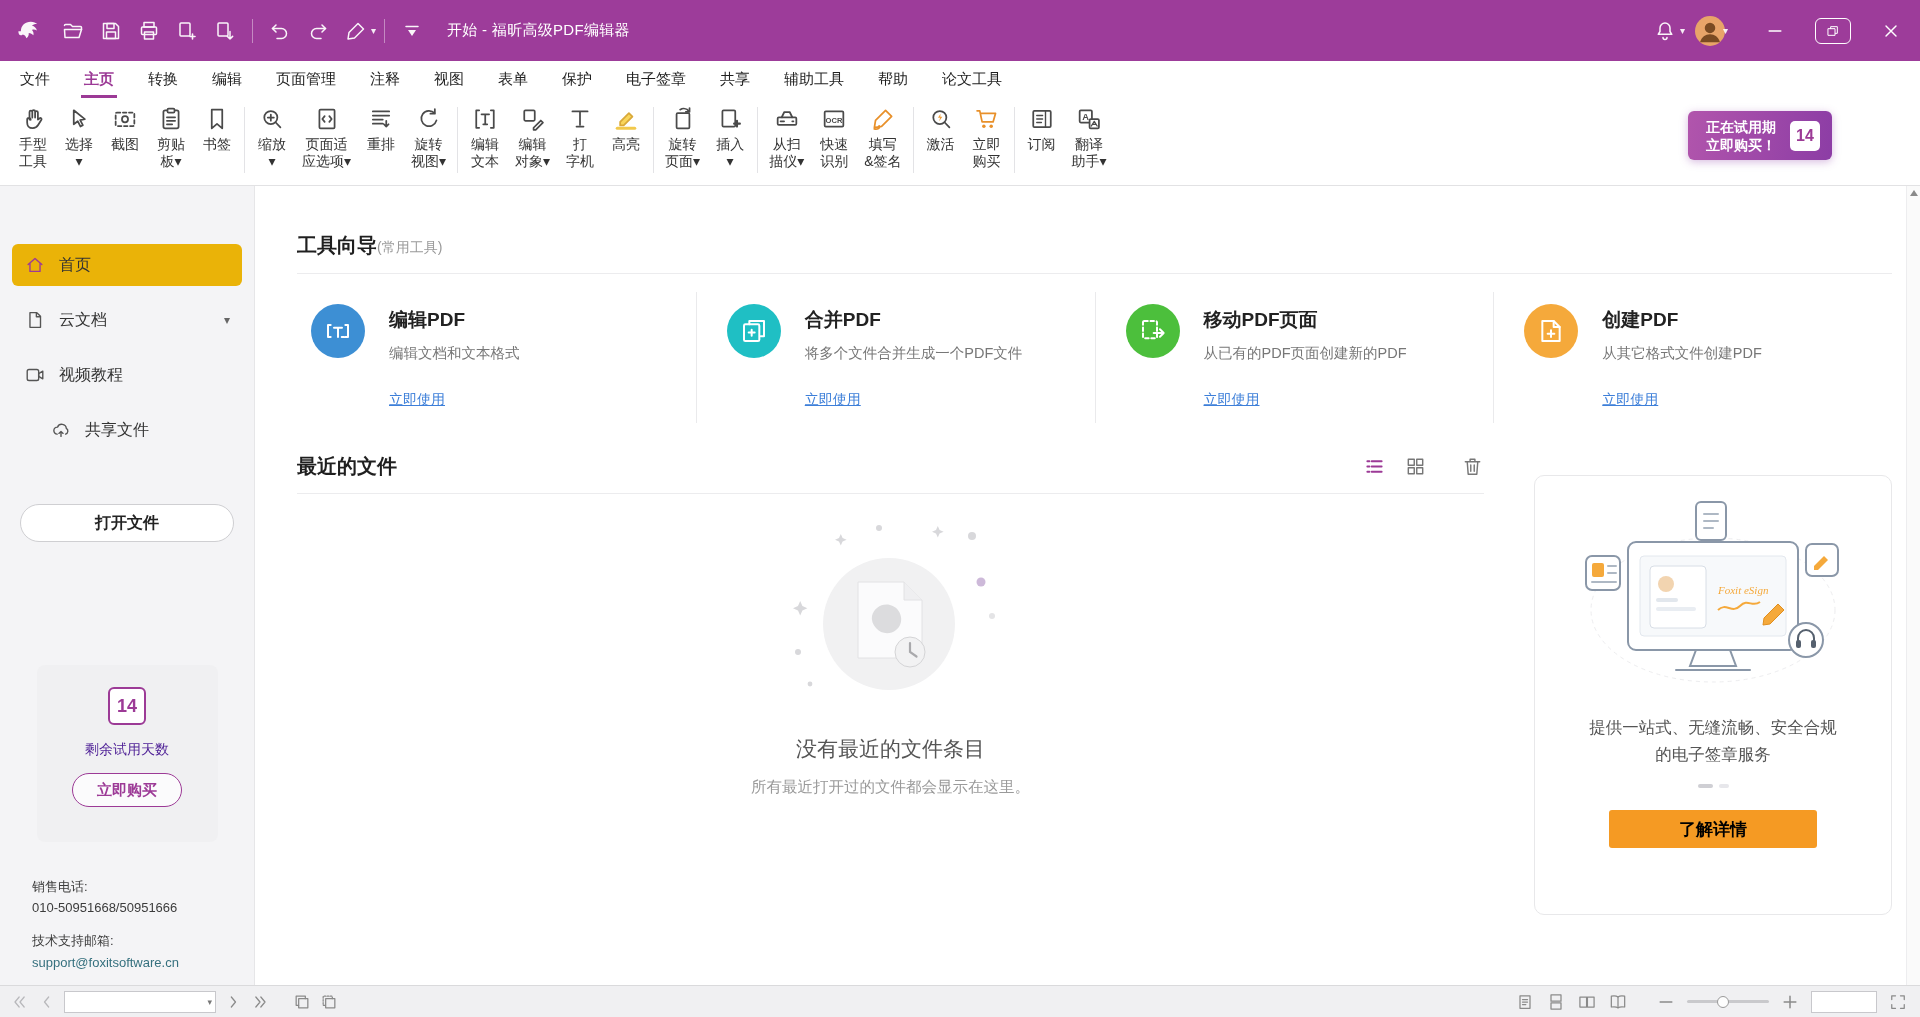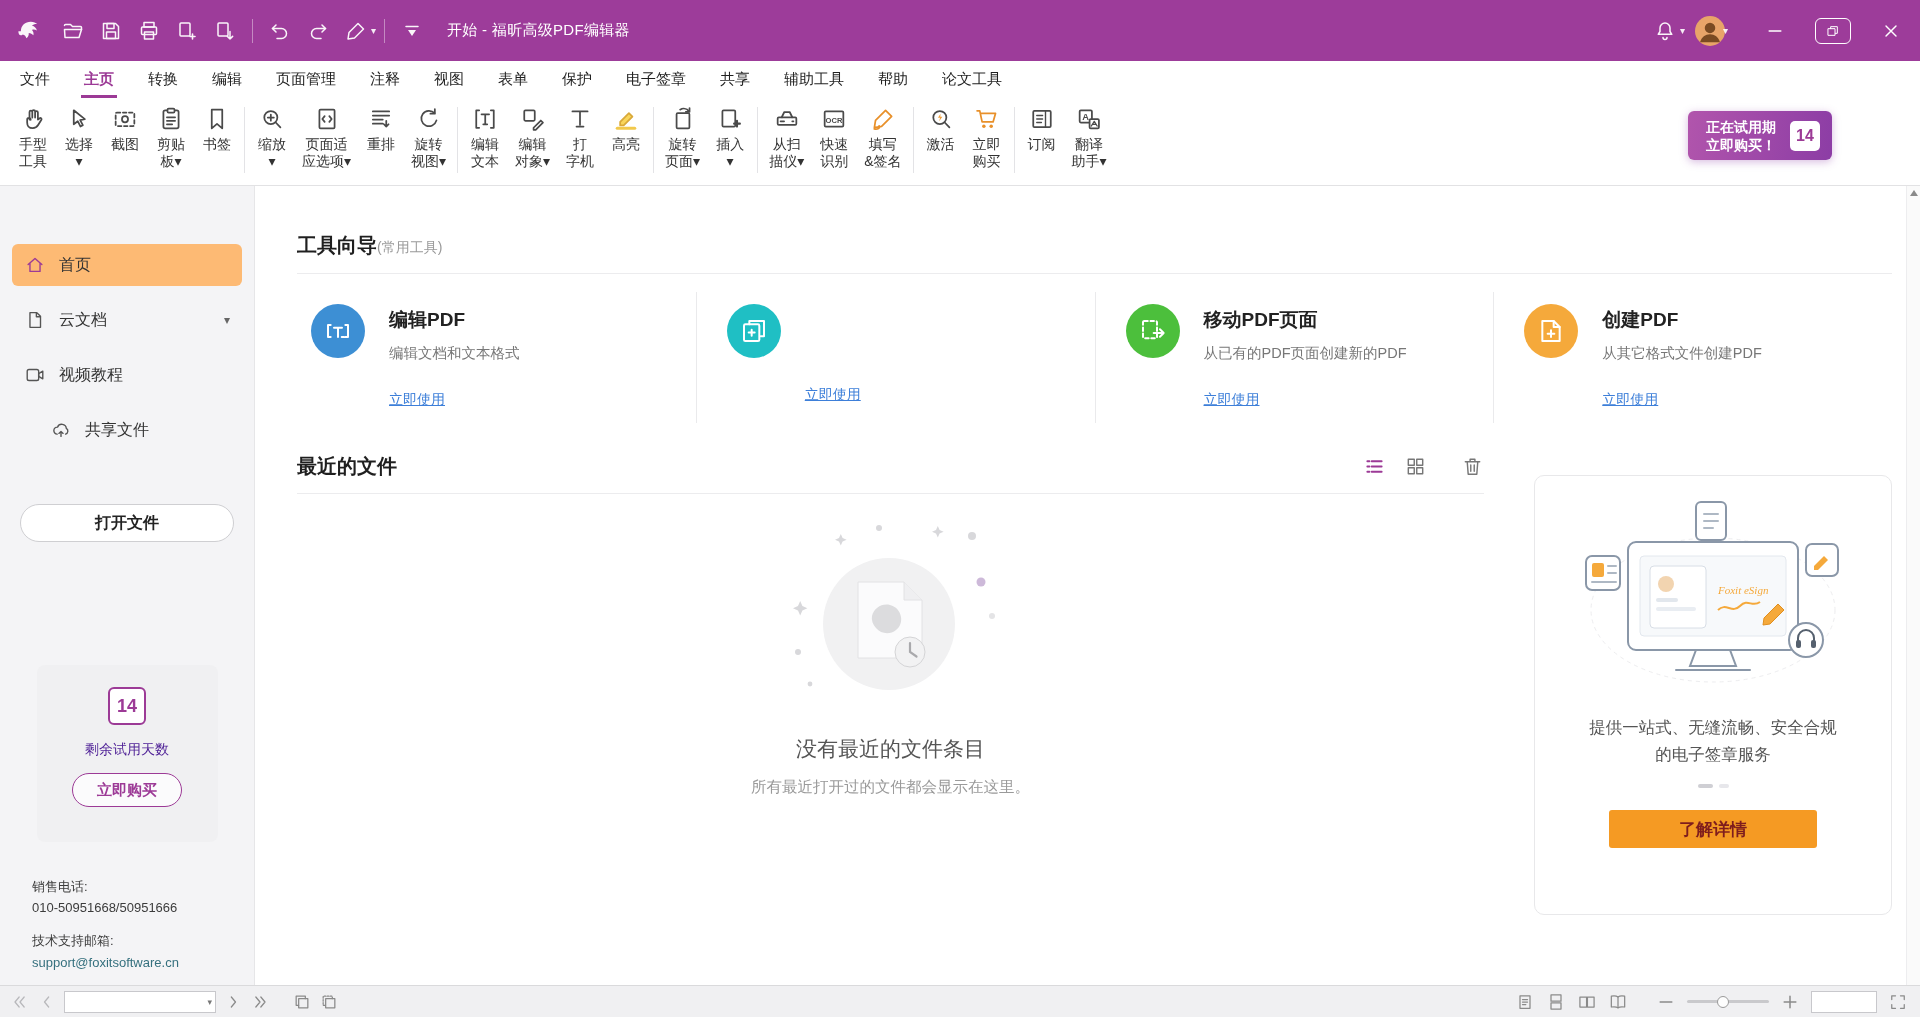--- a/index.html
+++ b/index.html
@@ -39,21 +39,21 @@
   .rdivider { width: 1px; height: 66px; background: #E3E3E6; margin: 4px 4px 0; flex: none; }
   .trial-badge { position: absolute; right: 88px; top: 13px; height: 49px; border-radius: 6px; background: linear-gradient(100deg, #B155AC, #8C3DA5); display: flex; align-items: center; gap: 14px; padding: 0 12px 0 18px; color: #fff; box-shadow: 0 2px 8px rgba(140,61,165,.35); }
   .trial-badge .lines { font-size: 14px; font-weight: bold; line-height: 18px; }
   .badge-days { width: 30px; height: 30px; background: #fff; color: #9C3A96; border-radius: 5px; display: flex; align-items: center; justify-content: center; font-size: 16px; font-weight: bold; }
 
   
   .content { flex: 1; display: flex; min-height: 0; }
   .sidebar { width: 255px; flex: none; background: #F4F4F6; border-right: 1px solid #E6E6E8; position: relative; }
   .side-items { padding-top: 58px; }
   .side-item { height: 42px; margin: 0 12px 13px; display: flex; align-items: center; gap: 13px; padding: 0 12px; border-radius: 6px; font-size: 16px; color: #333; }
-  .side-item.active { background: #fdba74; }
+  .side-item.active { background: #eab308; }
   .side-item.indent { margin-left: 38px; }
   .sicon { width: 22px; height: 22px; color: #555; flex: none; }
   .side-item.active .sicon { color: #9C3A96; }
   .scaret { margin-left: auto; color: #666; font-size: 12px; }
   .open-btn { display: block; margin: 53px auto 0; width: 214px; height: 38px; border-radius: 19px; border: 1px solid #CFCFD2; background: #fff; font-size: 16px; font-weight: bold; color: #222; font-family: inherit; }
   .trial-card { width: 181px; margin: 123px auto 0; height: 177px; background: #F0F0F2; border-radius: 8px; display: flex; flex-direction: column; align-items: center; padding-top: 22px; }
   .trial-days { width: 38px; height: 38px; border: 2px solid #9C3A96; border-radius: 6px; background: #fff; color: #9C3A96; font-size: 18px; font-weight: bold; display: flex; align-items: center; justify-content: center; }
   .trial-caption { margin-top: 16px; font-size: 14px; color: #4c1d95; }
   .trial-buy { margin-top: 14px; padding: 0 24px; height: 34px; border-radius: 17px; border: 1.5px solid #9C3A96; background: #FBFBFC; color: #9C3A96; font-size: 15px; font-weight: bold; font-family: inherit; }
   .contact { position: absolute; left: 32px; bottom: 12px; font-size: 13px; color: #3c3c3c; line-height: 1.55; }
@@ -85,21 +85,21 @@
   .ra-icon.trash { margin-left: 16px; }
   .empty { display: flex; flex-direction: column; align-items: center; padding-top: 22px; }
   .empty-title { font-size: 21px; color: #555; margin-top: 14px; }
   .empty-desc { font-size: 15.5px; color: #9a9a9a; margin-top: 14px; }
 
   .promo { width: 358px; flex: none; margin-top: 52px; height: 440px; border: 1px solid #E8E8EA; border-radius: 10px; background: #fff; display: flex; flex-direction: column; align-items: center; padding: 22px 24px 24px; }
   .promo-text { font-size: 16.5px; color: #555; line-height: 1.65; text-align: center; width: 262px; margin-top: 12px; }
   .promo-dots { display: flex; gap: 6px; margin-top: 16px; align-items: center; }
   .dot { width: 15px; height: 4px; border-radius: 2px; background: #CFCFD4; }
   .dot.inactive { width: 10px; background: #E7E7EB; }
-  .promo-btn { margin-top: 22px; width: 208px; height: 38px; background: #F59A23; border: none; border-radius: 3px; color: #7f1d1d; font-size: 17px; font-weight: bold; font-family: inherit; }
+  .promo-btn { margin-top: 22px; width: 208px; height: 38px; background: #F59A23; border: none; border-radius: 3px; color: #000000; font-size: 17px; font-weight: bold; font-family: inherit; }
 
   .vscroll { width: 14px; flex: none; background: #FAFAFA; border-left: 1px solid #EDEDEF; position: relative; }
   .vscroll .up { position: absolute; top: 4px; left: 50%; transform: translateX(-50%); width: 0; height: 0; border-left: 4px solid transparent; border-right: 4px solid transparent; border-bottom: 6px solid #8a8a8a; }
 
   
   .statusbar { height: 32px; background: #F0F0F2; border-top: 1px solid #DADADC; display: flex; align-items: center; padding: 0 12px 0 10px; gap: 7px; flex: none; }
   .sb-icon { width: 20px; height: 20px; color: #8a8a8a; flex: none; }
   .sb-icon.dim { color: #b8b8bb; }
   .page-box { width: 152px; height: 22px; background: #fff; border: 1px solid #C8C8CC; display: flex; align-items: center; padding: 0 3px 0 6px; }
   .page-box input { flex: 1; min-width: 0; border: none; outline: none; font-size: 13px; background: transparent; font-family: inherit; }
@@ -545,20 +545,24 @@
               </div>
             </div><a class="card-link">立即使用</a></div>
           <div class="card"><div class="card-top">
               <span class="card-icon" style="background: rgb(31, 191, 196);">
                 <svg viewBox="0 0 24 24" fill="none" stroke="currentColor" stroke-width="1.5" stroke-linecap="round" stroke-linejoin="round">
                   <path d="M8.5 7V4.5h11V16h-2.5"></path>
                   <rect x="4.5" y="7" width="11.5" height="12.5" rx="1"></rect>
                   <path d="M8 13.2h4.5M10.25 11v4.5"></path>
                 </svg>
               </span>
+              <div>
+                <div class="card-title">合并PDF</div>
+                <div class="card-desc">将多个文件合并生成一个PDF文件</div>
+              </div>
             </div><a class="card-link">立即使用</a></div>
           <div class="card"><div class="card-top">
               <span class="card-icon" style="background: rgb(76, 191, 60);">
                 <svg viewBox="0 0 24 24" fill="none" stroke="currentColor" stroke-width="1.5" stroke-linecap="round" stroke-linejoin="round">
                   <rect x="4.5" y="4.5" width="10.5" height="13" rx="1" stroke-dasharray="2.6 2"></rect>
                   <path d="M12.5 13.5H20m0 0l-2.8-2.8M20 13.5l-2.8 2.8"></path>
                 </svg>
               </span>
               <div>
                 <div class="card-title">移动PDF页面</div>

